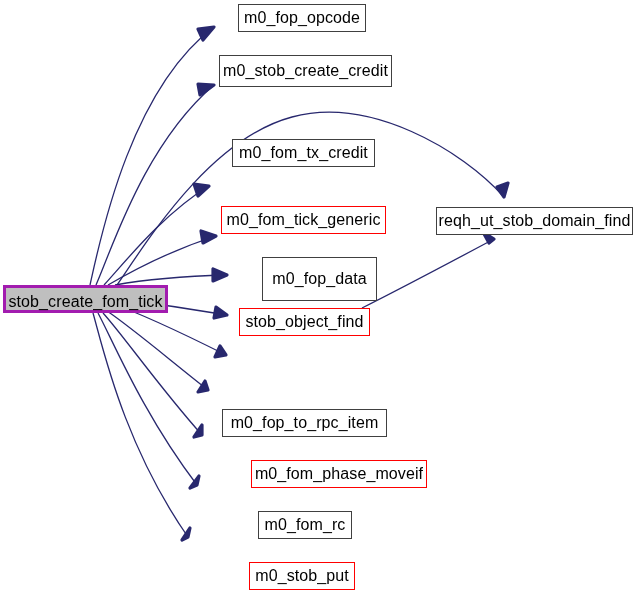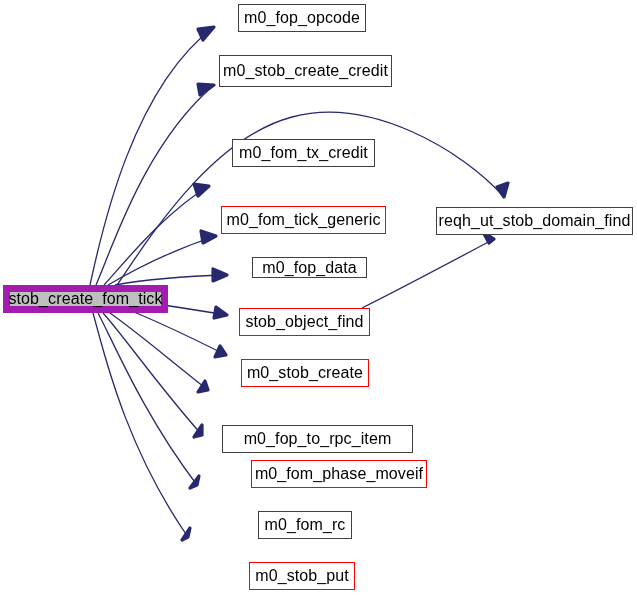--- a/index.html
+++ b/index.html
@@ -34,21 +34,22 @@
     font-size: 16px;
     line-height: 1;
     color: #000000;
     background: #ffffff;
     border: 1px solid #404040;
     letter-spacing: 0.1px;
     z-index: 2;
   }
   .node.root {
     background: #bfbfbf;
-    border: 7px solid #a21caf;
+    border: 3px solid #a21caf;
+    align-items: flex-end;
   }
   .node.redborder {
     border: 1px solid #ff0000;
   }
   .node-label {
     display: block;
     padding: 0 6px;
   }
 </style>
 </head>
@@ -91,30 +92,27 @@
     </div>
     <div class="node" style="left: 219px; top: 55px; width: 173px; height: 32px;">
       <span class="node-label">m0_stob_create_credit</span>
     </div>
     <div class="node" style="left: 232px; top: 139px; width: 143px; height: 28px;">
       <span class="node-label">m0_fom_tx_credit</span>
     </div>
     <div class="node redborder" style="left: 221px; top: 206px; width: 165px; height: 28px;">
       <span class="node-label">m0_fom_tick_generic</span>
     </div>
-    <div class="node" style="left: 252px; top: 257px; width: 115px; height: 21px; justify-content: center;">
+    <div class="node" style="left: 262px; top: 257px; width: 115px; height: 44px; justify-content: center;">
       <span class="node-label">m0_fop_data</span>
     </div>
     <div class="node redborder" style="left: 239px; top: 308px; width: 131px; height: 28px; text-align: center;">
       <span class="node-label">stob_object_find</span>
     </div>
-    <div class="node redborder" style="left: 241px; top: 359px; width: 128px; height: 28px;">
-      <span class="node-label">m0_stob_create</span>
-    </div>
-    <div class="node" style="left: 222px; top: 409px; width: 191px; height: 28px; margin-top: 16px;">
+    <div class="node" style="left: 222px; top: 409px; width: 165px; height: 28px;">
       <span class="node-label">m0_fop_to_rpc_item</span>
     </div>
     <div class="node redborder" style="left: 216px; top: 460px; width: 176px; height: 28px; margin-left: 35px;">
       <span class="node-label">m0_fom_phase_moveif</span>
     </div>
     <div class="node" style="left: 258px; top: 511px; width: 94px; height: 28px; text-align: center;">
       <span class="node-label">m0_fom_rc</span>
     </div>
     <div class="node redborder" style="left: 249px; top: 562px; width: 106px; height: 28px;">
       <span class="node-label">m0_stob_put</span>

